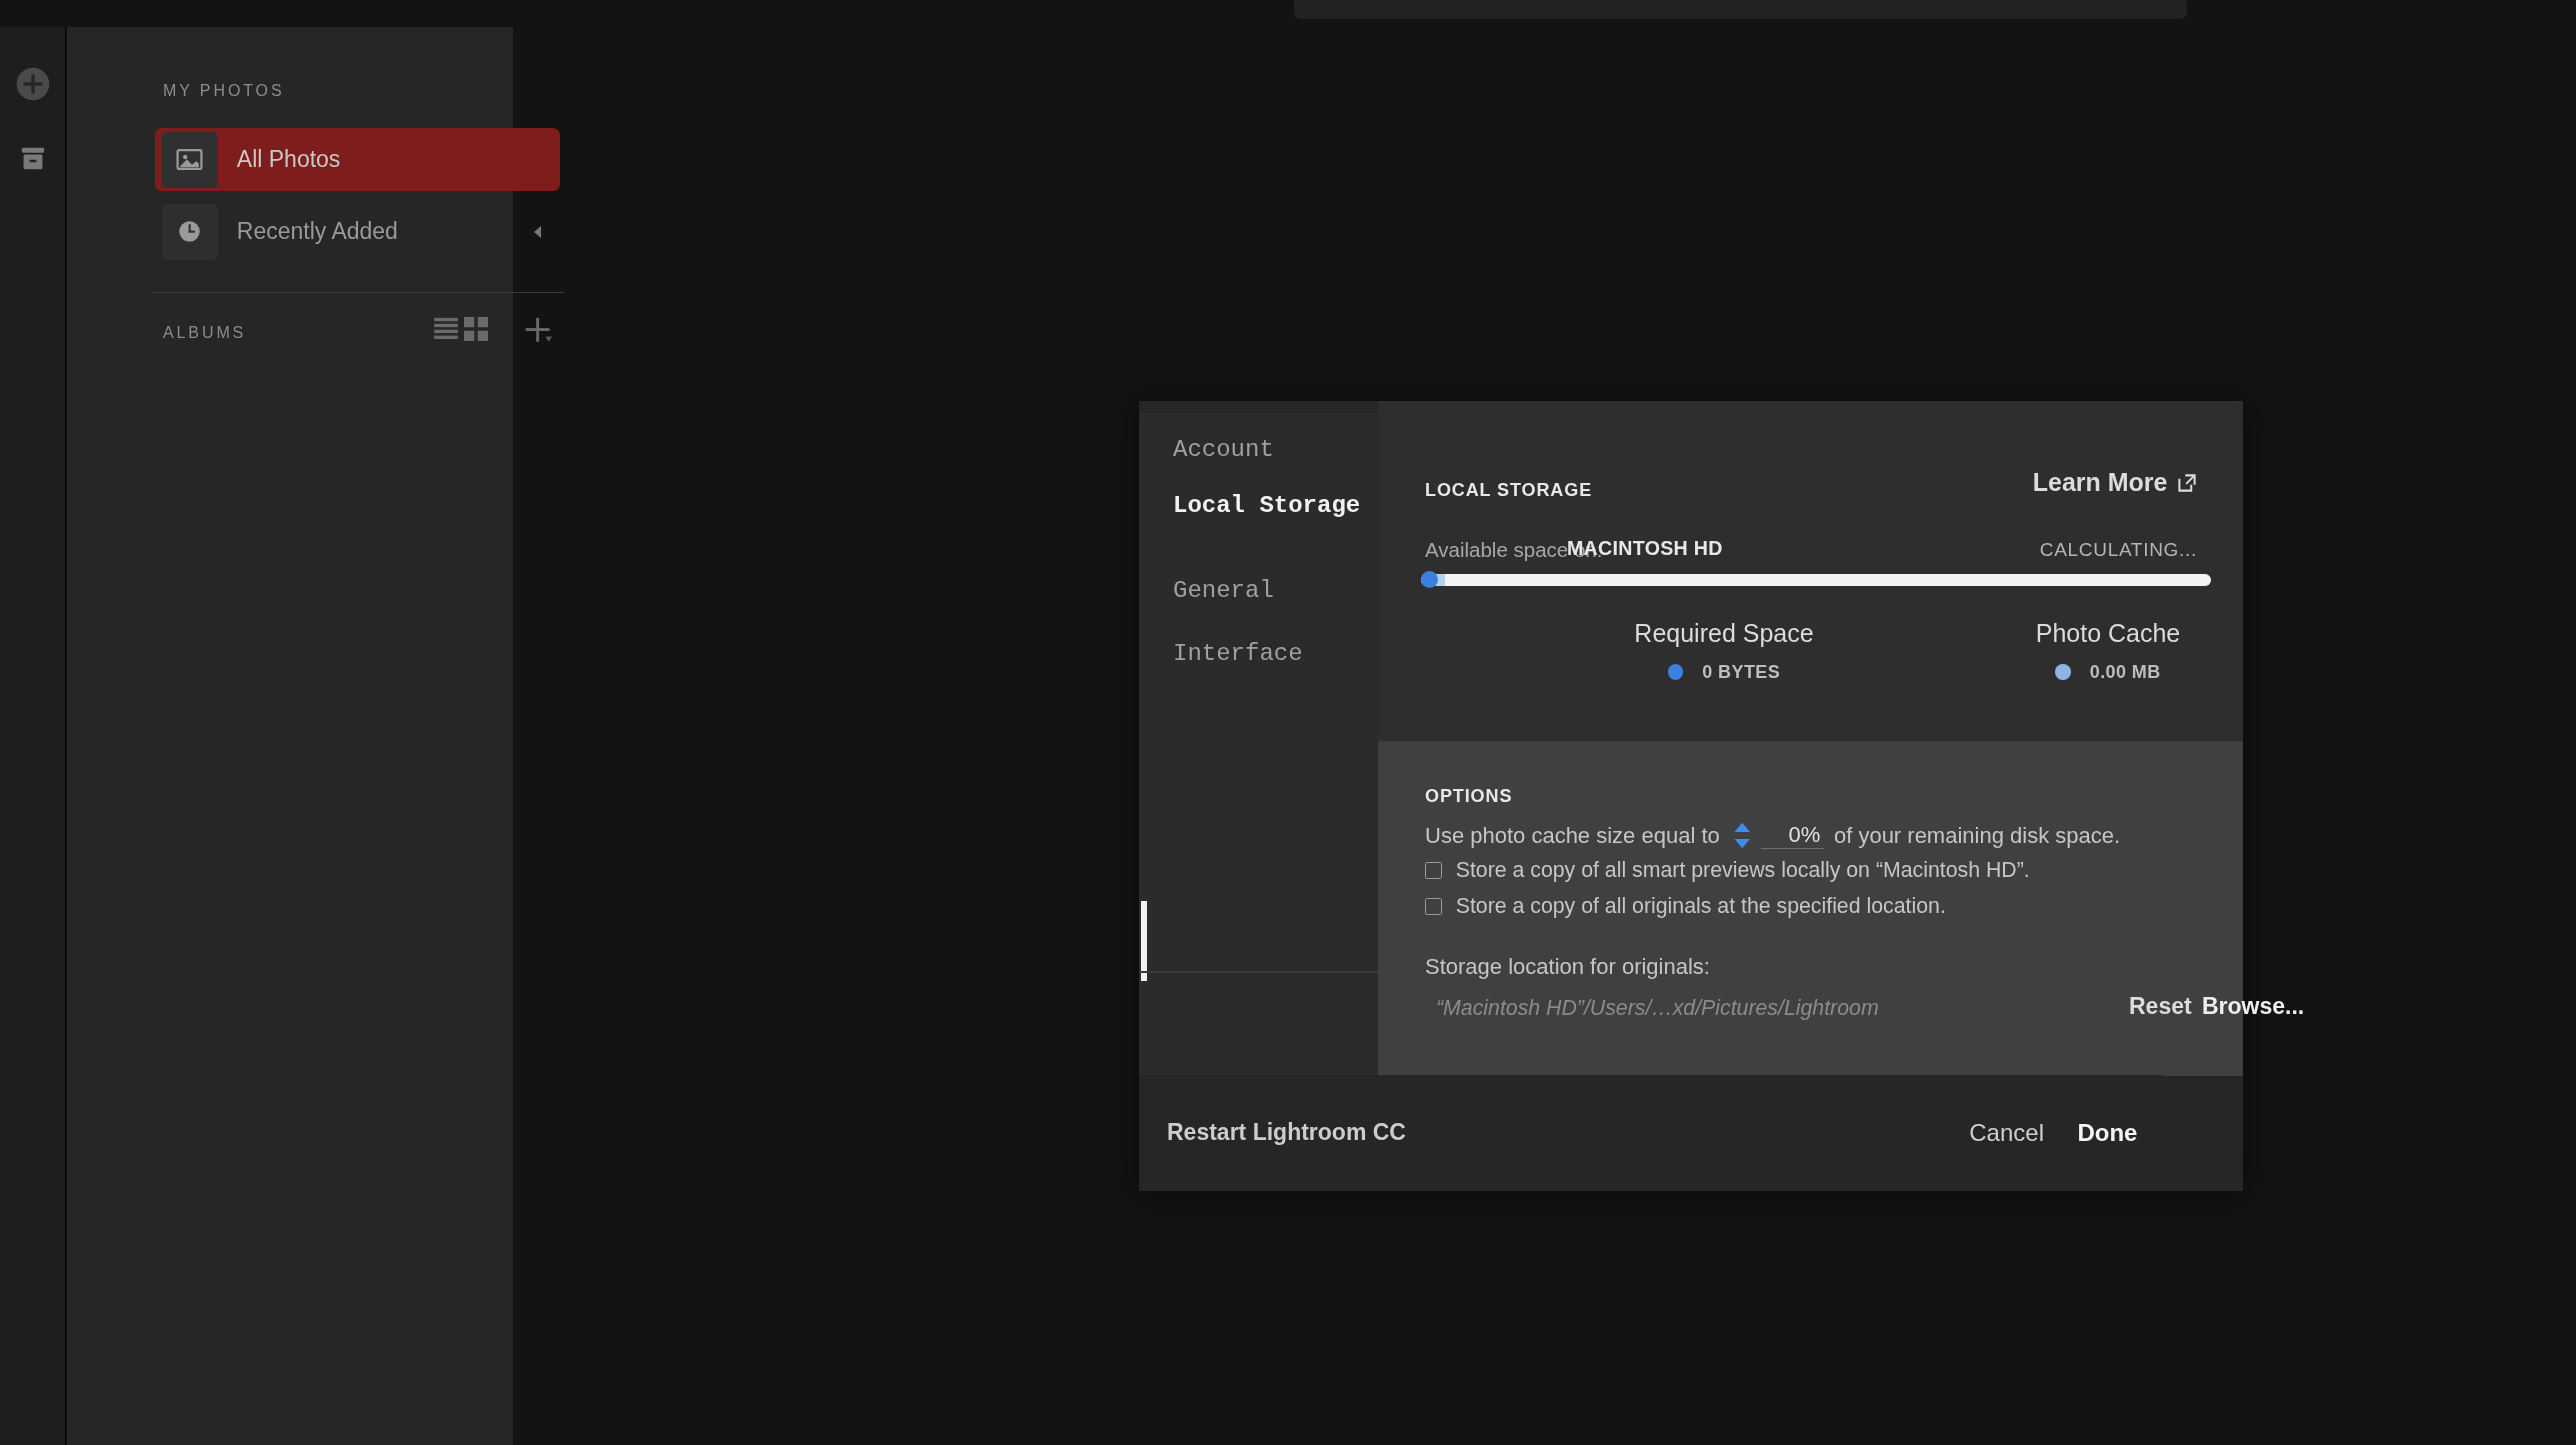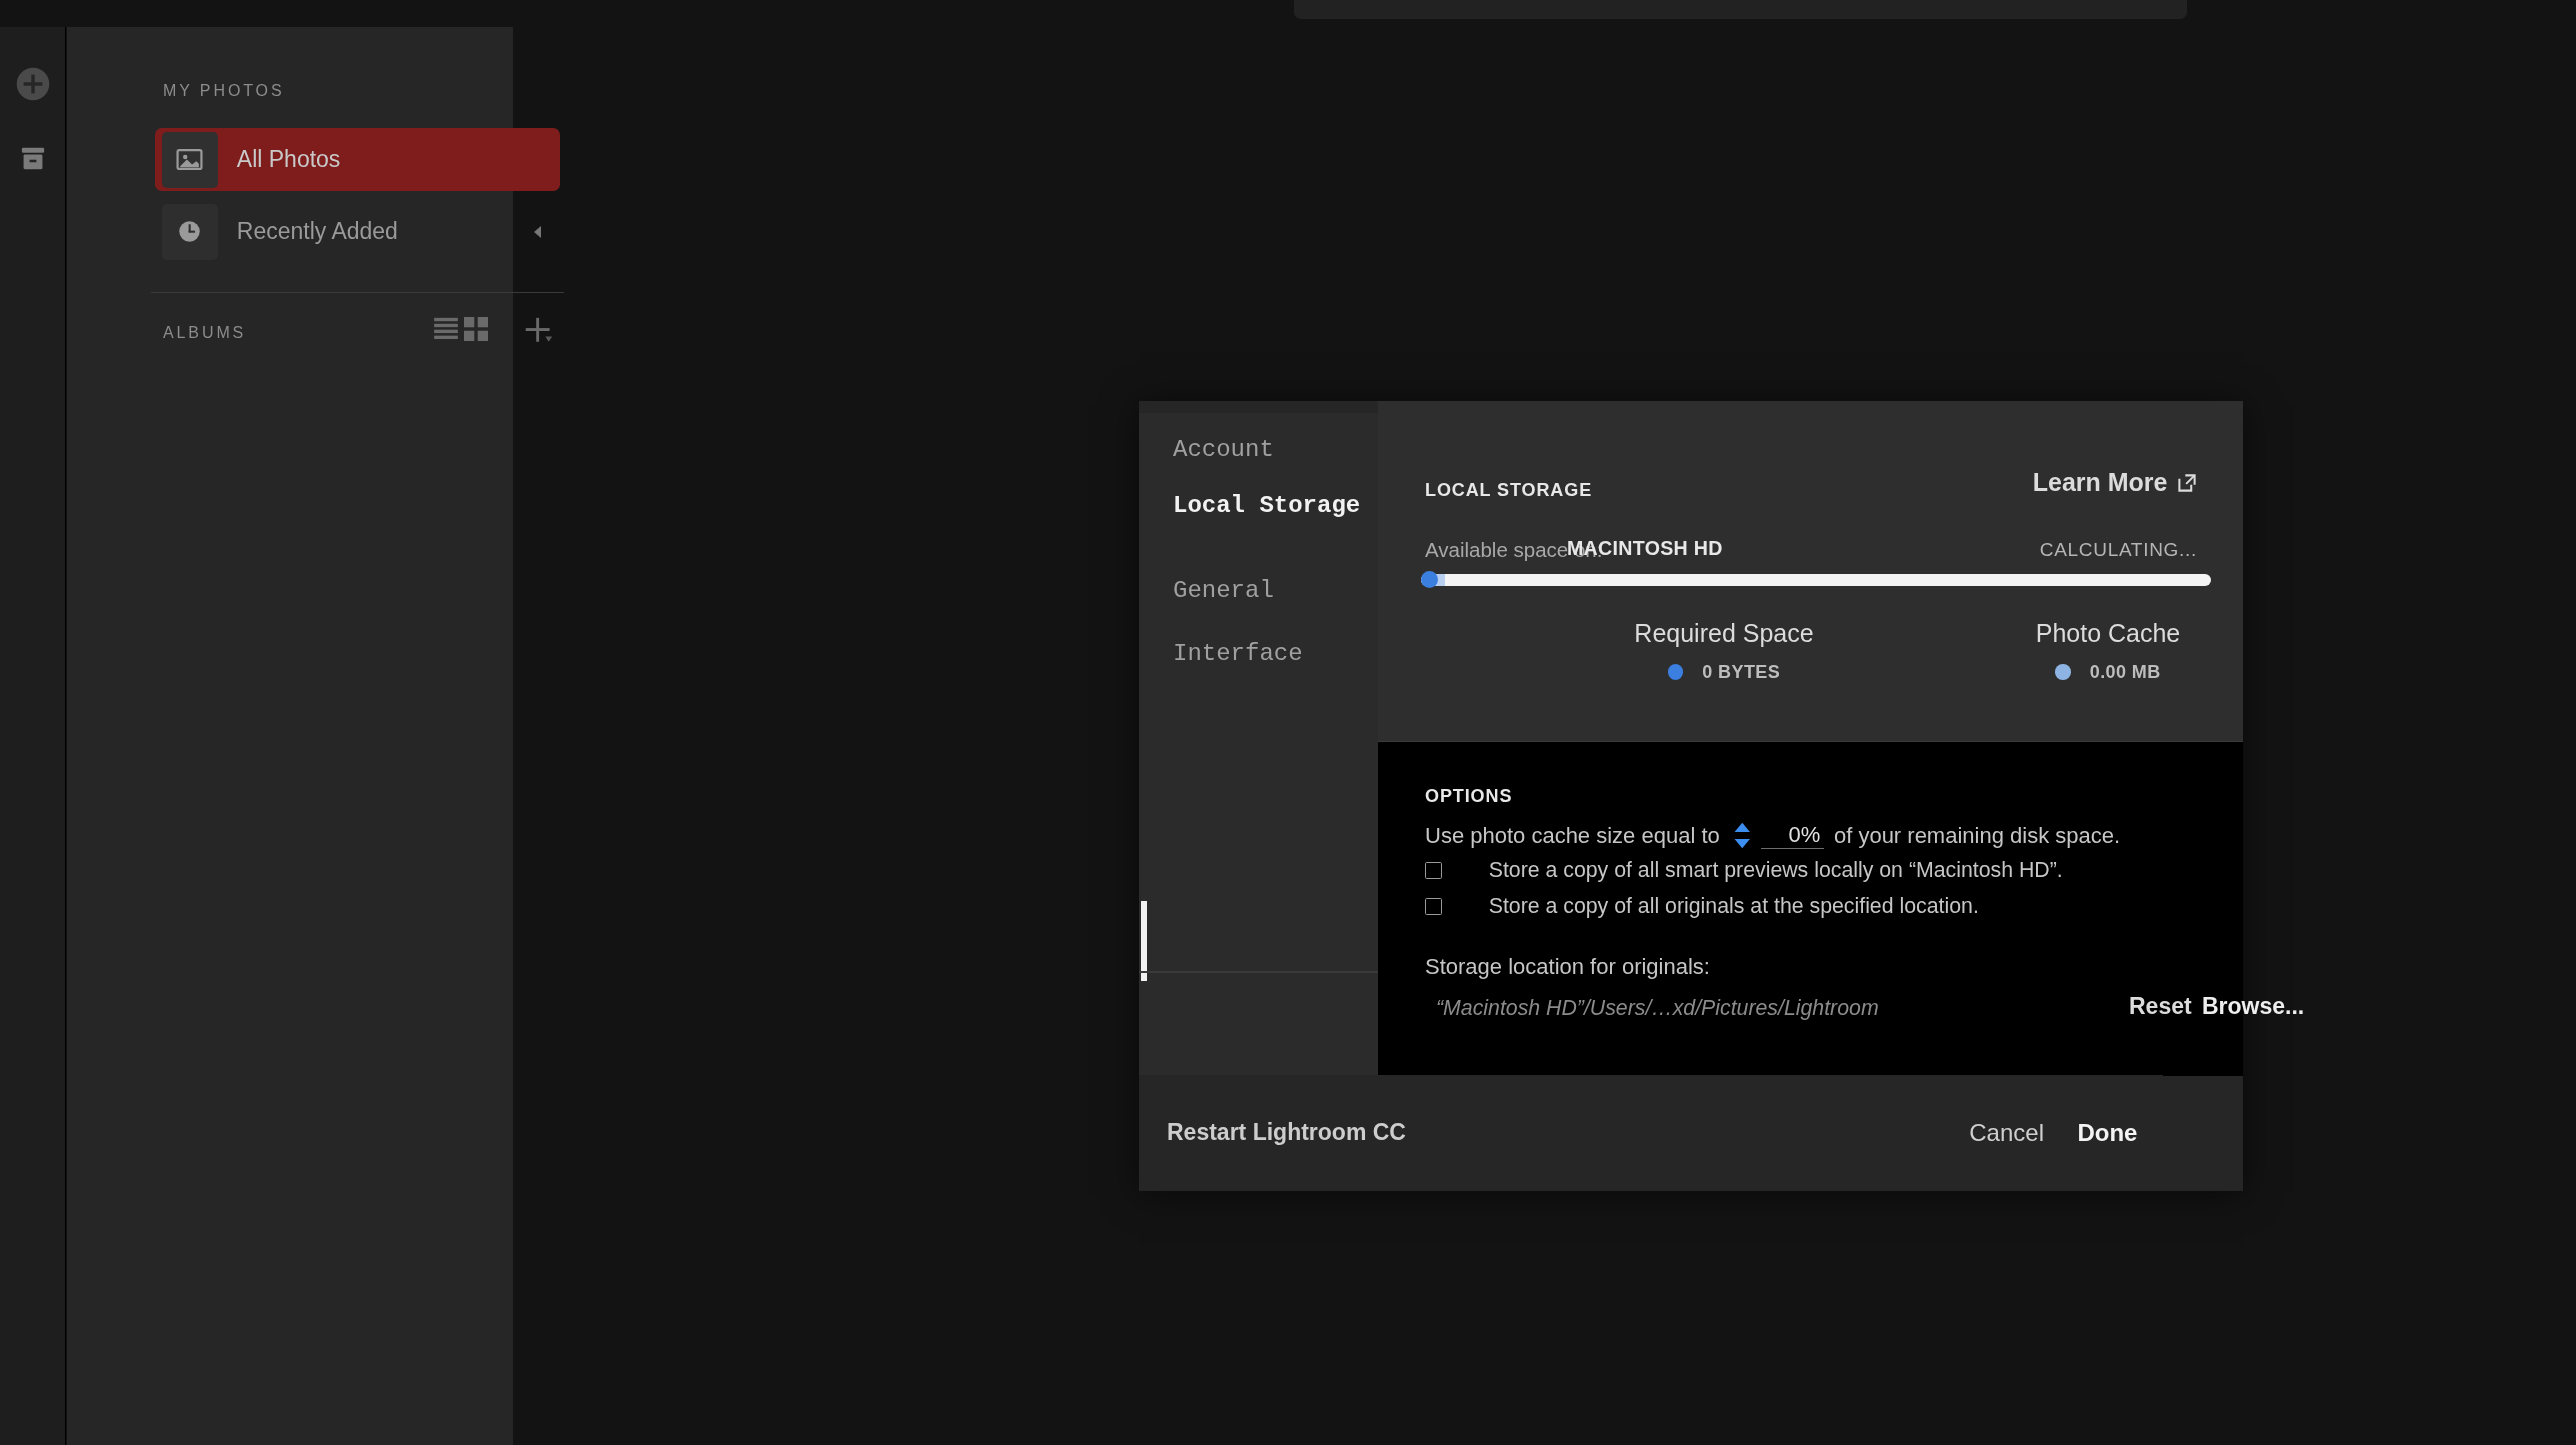--- a/index.html
+++ b/index.html
@@ -144,33 +144,33 @@
   .metric { position: absolute; text-align: center; }
   #metric-required { left: 90px; top: 218px; width: 512px; }
   #metric-cache    { left: 474px; top: 218px; width: 512px; }
   .metric-title { font-size: 25px; color: #dcdcdc; }
   .metric-row { margin-top: 13.7px; display: flex; align-items: center; justify-content: center; gap: 19px;}
   .metric-dot { width: 15.4px; height: 15.4px; border-radius: 50%; }
   .metric-value { font-size: 18px; font-weight: bold; color: #bdbdbd; letter-spacing: 0.4px; }
 
   #options-panel {
     position: absolute; left: 239px; top: 340px; width: 865px; height: 335px;
-    background: #000000; border-top: 0.9px solid #3a3a3a;
+    background: #404040; border-top: 0.9px solid #3a3a3a;
   }
   #options-header { left: 47px; top: 44px; }
   .opt-line { position: absolute; font-size: 22px; color: #c6c6c6; }
   #opt-cache-line { left: 47px; top: 79px; display: flex; align-items: center; }
   .stepper { display: inline-flex; flex-direction: column; margin: 0 8.5px 0 12px; }
   #cache-input-wrap {
     position: relative; width: 63px; display: inline-flex;
     justify-content: flex-end; padding-right: 3.4px; border-bottom: 1.7px solid #6e6e6e;
   }
   #cache-value { font-size: 22px; color: #e2e2e2; }
 
-  .checkbox-row { position: absolute; left: 47px; display: flex; align-items: center; gap: 33px; }
+  .checkbox-row { position: absolute; left: 47px; display: flex; align-items: center; }
   #chk-row-1 { top: 116px; }
   #chk-row-2 { top: 152px; }
   .checkbox {
     width: 17px; height: 17px; border: 1.7px solid #9a9a9a; border-radius: 1.7px;
     background: transparent; margin-right: 13.7px;
   }
   .checkbox-label { font-size: 21.3px; color: #c6c6c6; }
 
   #storage-loc-label { position: absolute; left: 47px; top: 212px; font-size: 22px; color: #c6c6c6; }
   #storage-loc-path {

